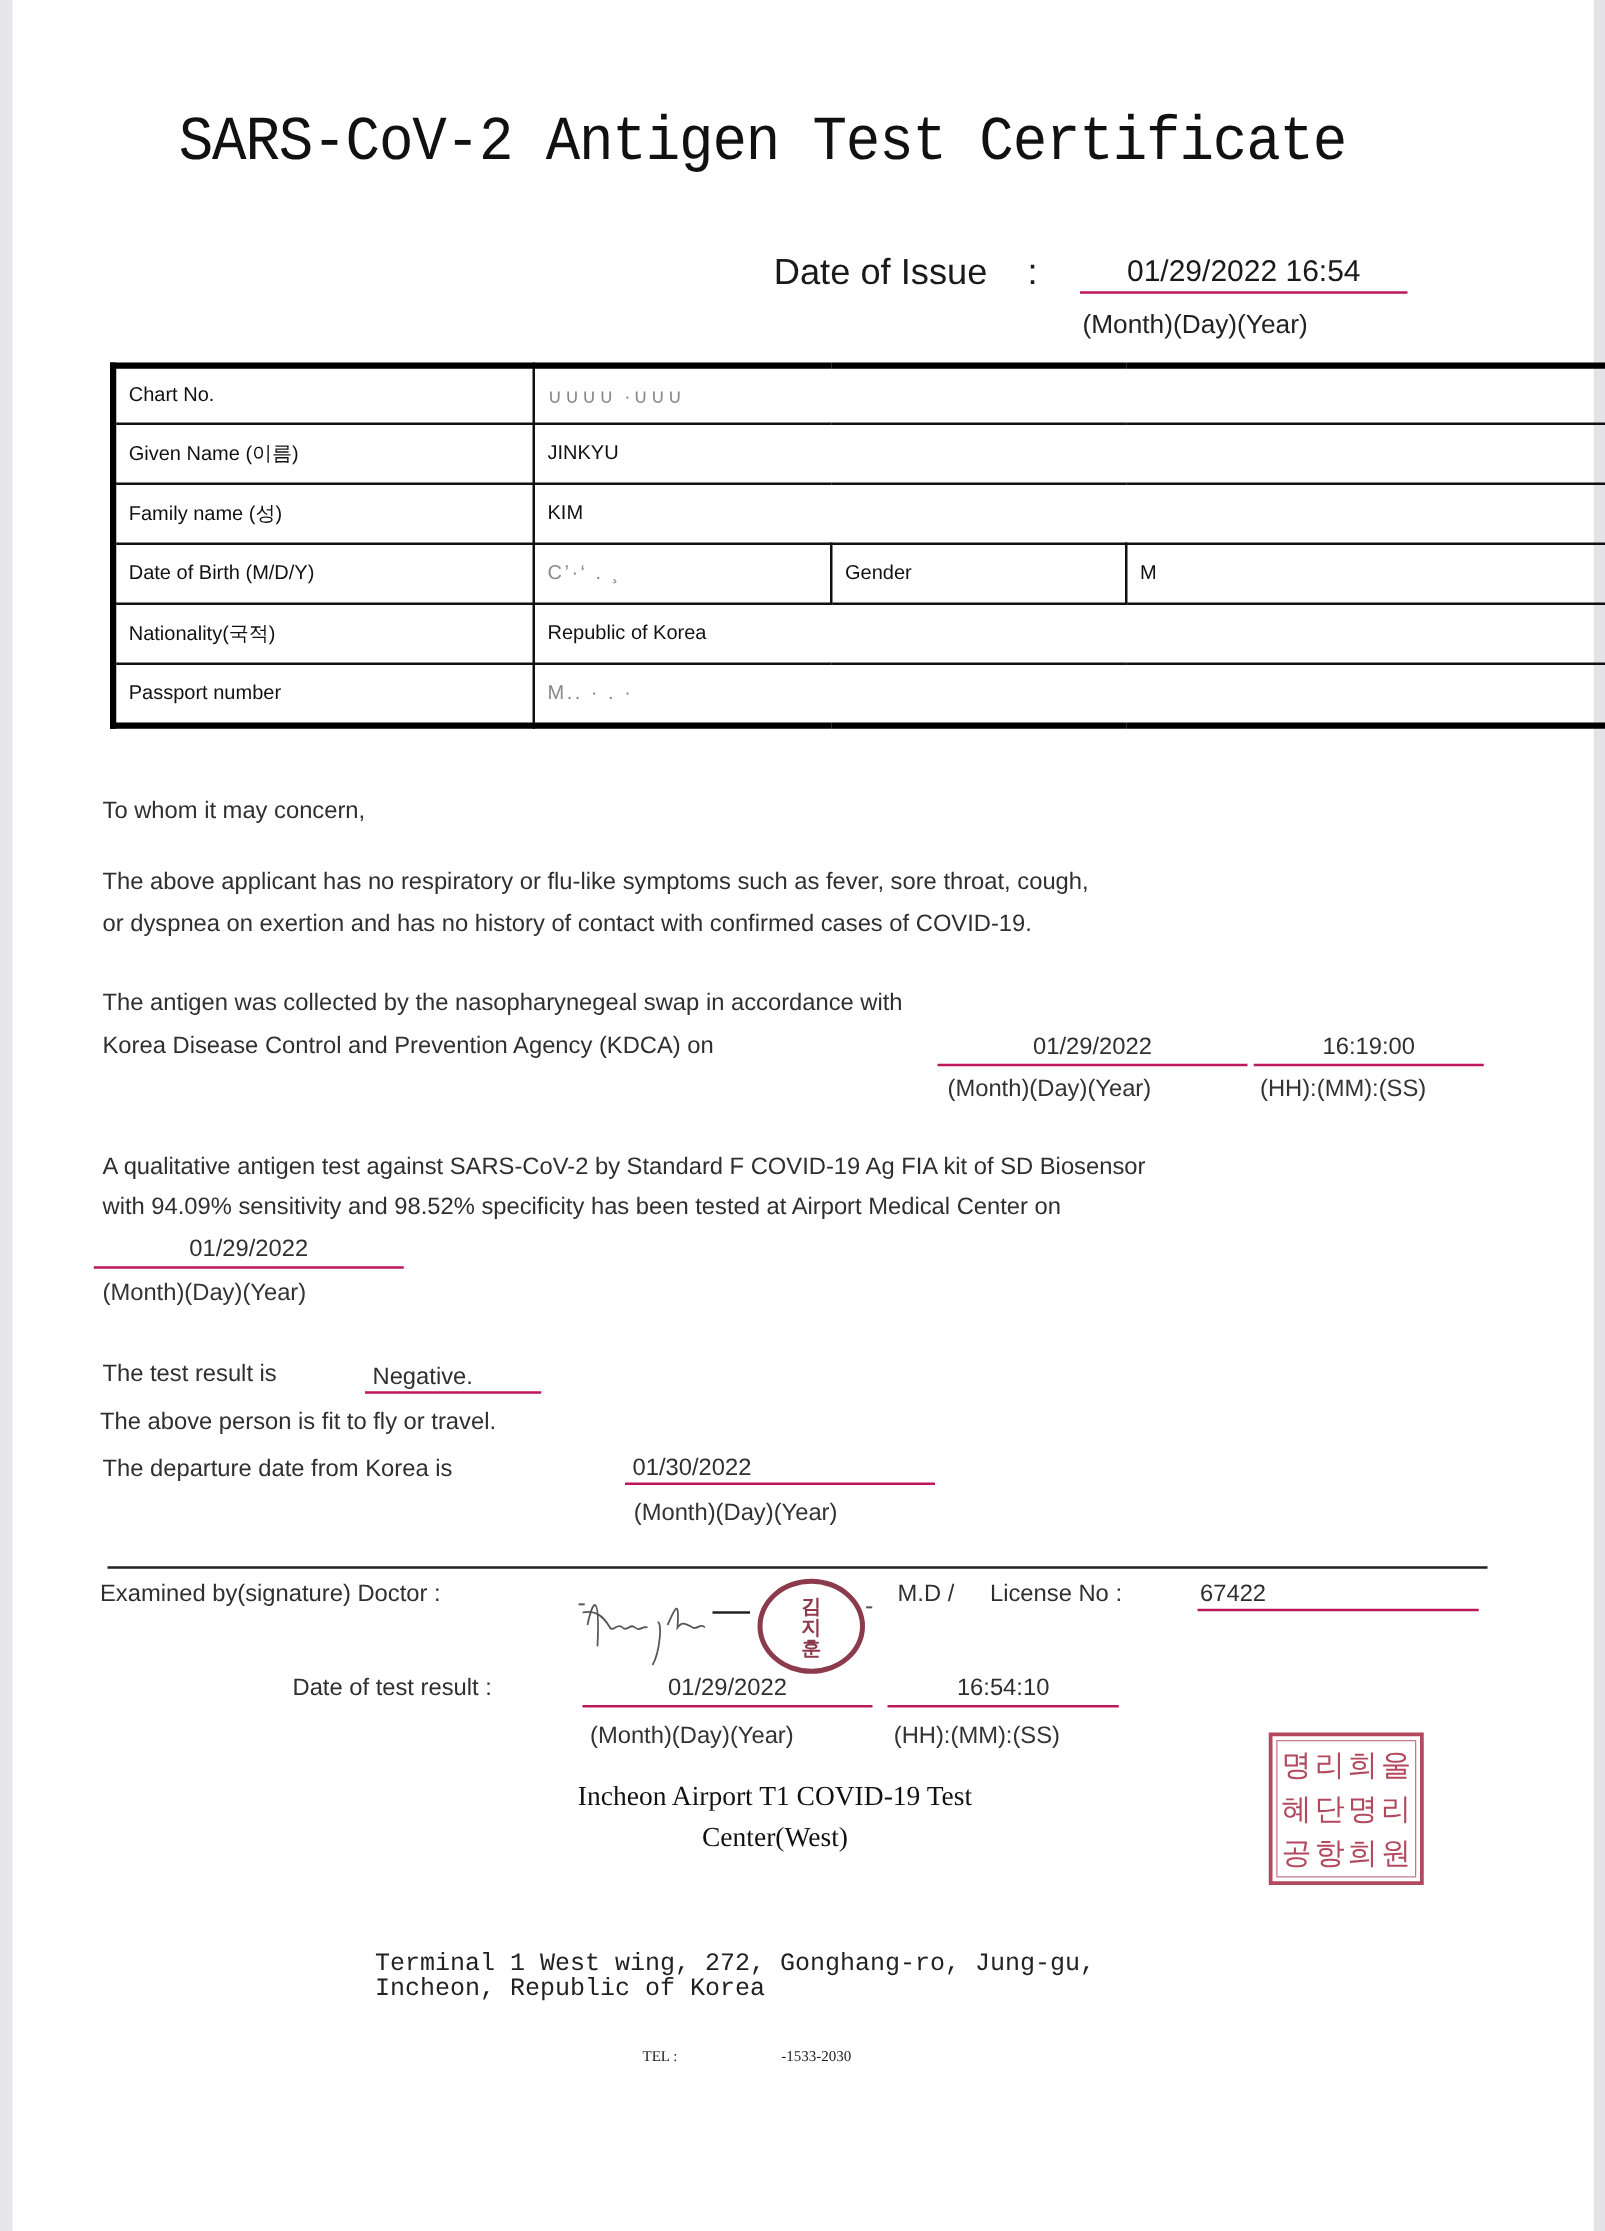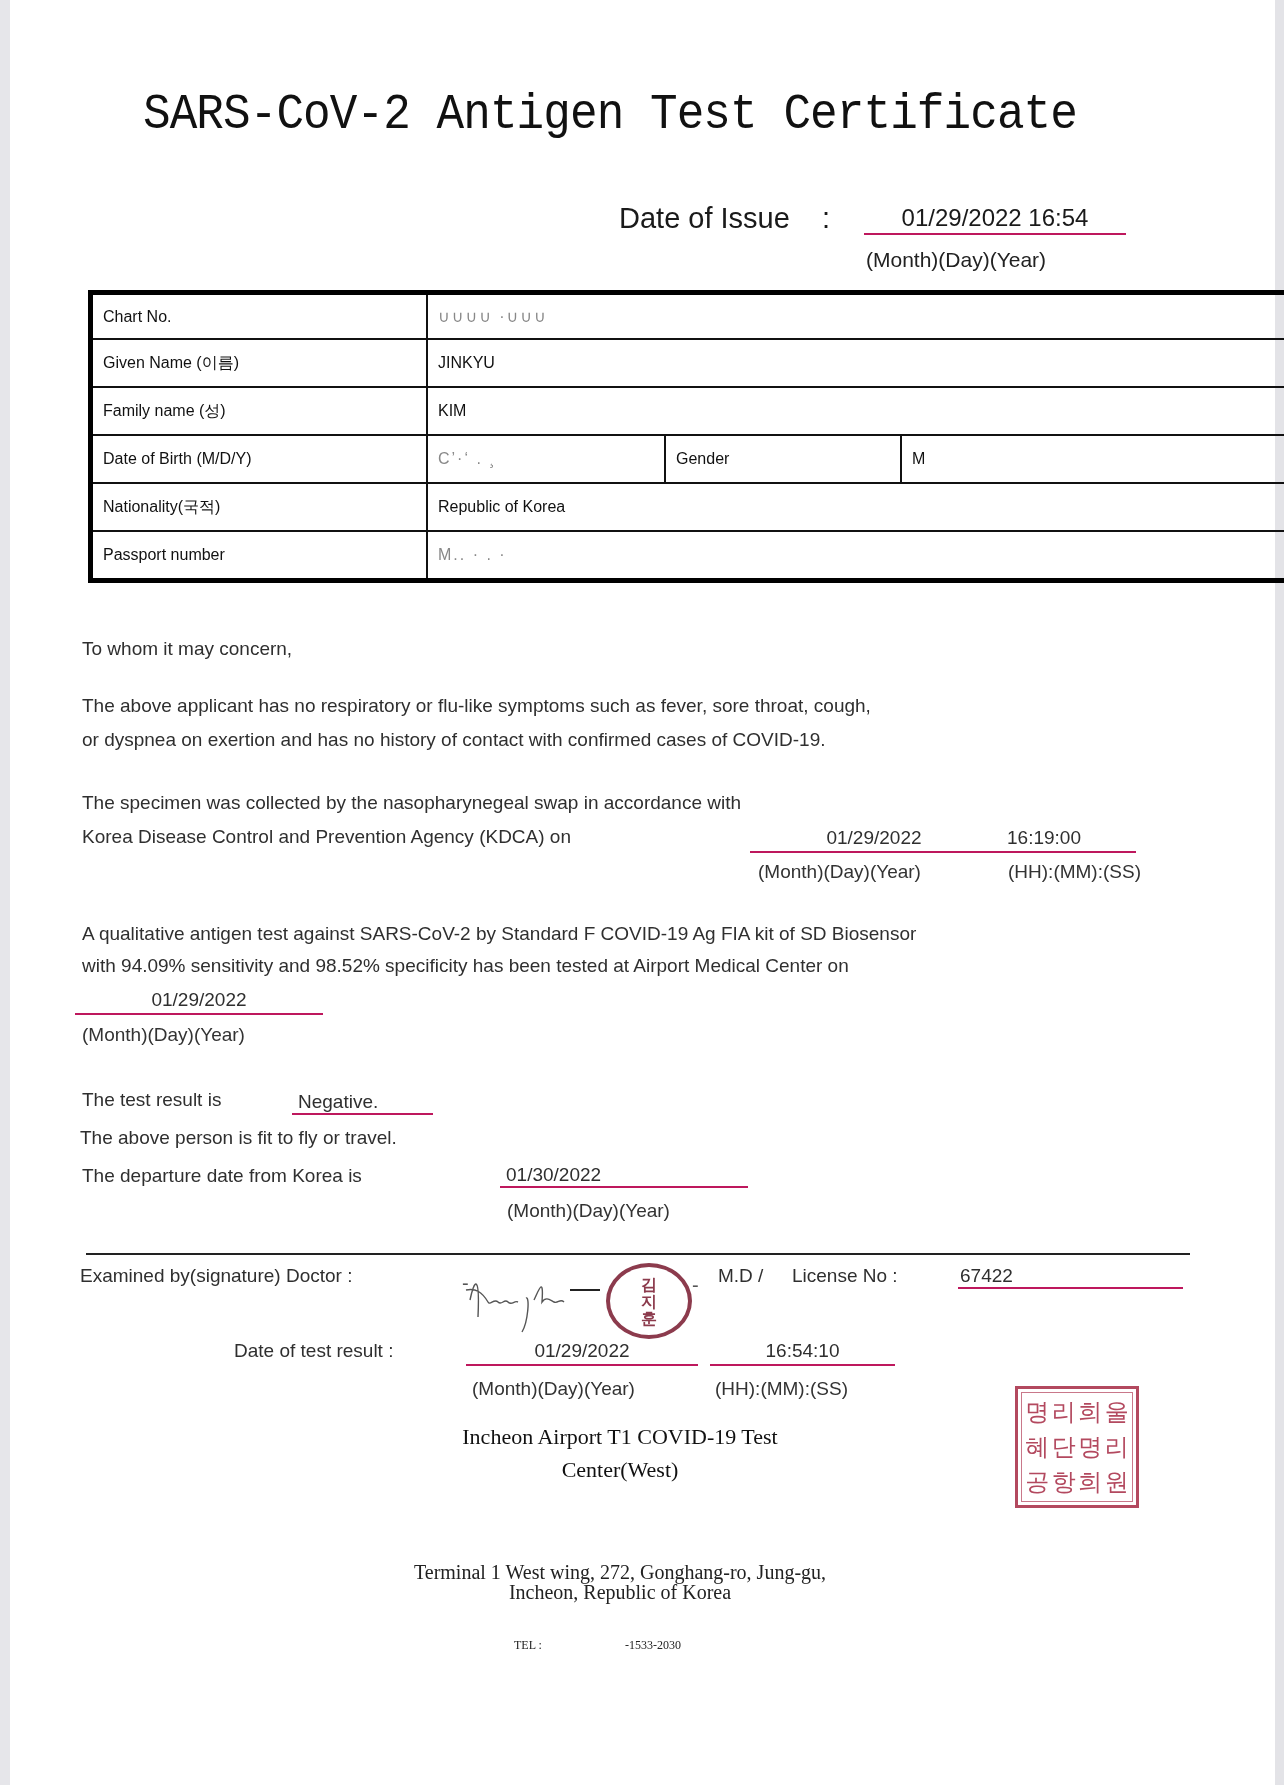--- a/index.html
+++ b/index.html
@@ -24,22 +24,22 @@
   table.info tr.r1 td { height:43px; }
   .masked { color:#888; letter-spacing:2px; }
 
   .body-text { left:82px; font-size:19px; color:#2f2f2f; }
   .u-date { height:24px; font-size:19px; color:#2f2f2f; }
 
   .sep { position:absolute; left:86px; top:1253px; width:1104px; border-top:2px solid #222; }
 
   .center-name { position:absolute; left:300px; top:1420px; width:640px; text-align:center;
                  font-family:"Liberation Serif", serif; font-size:22px; line-height:33px; color:#111; }
-  .address { position:absolute; left:300px; top:1562px; width:640px; text-align:center;
-             font-family:Liberation Serif, serif; font-size:20px; line-height:20px; color:#222; }
+  .address { position:absolute; left:300px; top:1562px; width:640px; text-align:left;
+             font-family:Liberation Mono, monospace; font-size:20px; line-height:20px; color:#222; }
   .tel { position:absolute; left:514px; top:1638px; font-family:"Liberation Serif", serif; font-size:12px; color:#222; }
   .tel-num { position:absolute; left:625px; top:1638px; font-family:"Liberation Serif", serif; font-size:12px; color:#222; }
 
   .seal-circle { position:absolute; left:606px; top:1263px; width:78px; height:68px; border:4px solid #8c3b4d;
                  border-radius:50%; color:#8c3b4d; font-size:16px; line-height:17px; text-align:center;
                  display:flex; flex-direction:column; justify-content:center; font-family:"DejaVu Sans", sans-serif; font-weight:bold; }
   .seal-square { position:absolute; left:1015px; top:1386px; width:124px; height:122px; border:3px solid #b3495f;
                  outline:1px solid #c9788a; outline-offset:-7px; color:#b3495f;
                  display:grid; grid-template-columns:repeat(4, 1fr); grid-template-rows:repeat(3, 1fr);
                  font-family:"DejaVu Sans", sans-serif; font-size:24px; text-align:center; align-items:center; padding:6px; box-sizing:border-box; }
@@ -85,25 +85,25 @@
   <tr>
     <td class="lbl">Passport number</td>
     <td colspan="3" class="masked">M..   ·   .     ·</td>
   </tr>
 </tbody>
   </table>
 
 <div class="abs body-text" style="top:638px;">To whom it may concern,</div>
 <div class="abs body-text" style="top:695px;">The above applicant has no respiratory or flu-like symptoms such as fever, sore throat, cough,</div>
 <div class="abs body-text" style="top:729px;">or dyspnea on exertion and has no history of contact with confirmed cases of COVID-19.</div>
-<div class="abs body-text" style="top:792px;">The specimen was collected by  the nasopharynegeal swap in accordance with</div>
+<div class="abs body-text" style="top:792px;">The antigen was collected by  the nasopharynegeal swap in accordance with</div>
 <div class="abs body-text" style="top:826px;">Korea Disease Control and Prevention Agency (KDCA) on</div>
 
 <div class="uline u-date" style="left:750px; top:827px; width:248px;">01/29/2022</div>
-<div class="uline u-date" style="left:952px; top:827px; width:184px;">16:19:00</div>
+<div class="uline u-date" style="left:1003px; top:827px; width:184px;">16:19:00</div>
 <div class="abs small-sub" style="left:758px; top:861px;">(Month)(Day)(Year)</div>
 <div class="abs small-sub" style="left:1008px; top:861px;">(HH):(MM):(SS)</div>
 
 <div class="abs body-text" style="top:923px;">A qualitative antigen test against SARS-CoV-2 by Standard F COVID-19 Ag FIA kit of SD Biosensor</div>
 <div class="abs body-text" style="top:955px;">with 94.09% sensitivity and 98.52% specificity has been tested at Airport Medical Center on</div>
 <div class="uline u-date" style="left:75px; top:989px; width:248px;">01/29/2022</div>
 <div class="abs small-sub" style="left:82px; top:1024px;">(Month)(Day)(Year)</div>
 
 <div class="abs body-text" style="top:1089px;">The test result is</div>
 <div class="uline u-date" style="left:292px; top:1091px; width:141px; text-align:left; padding-left:6px; box-sizing:border-box;">Negative.</div>

